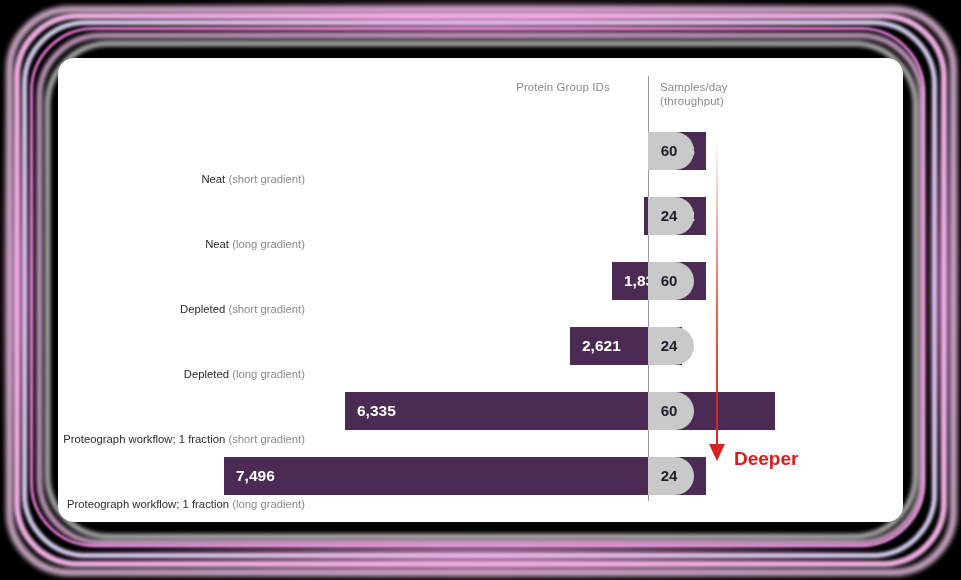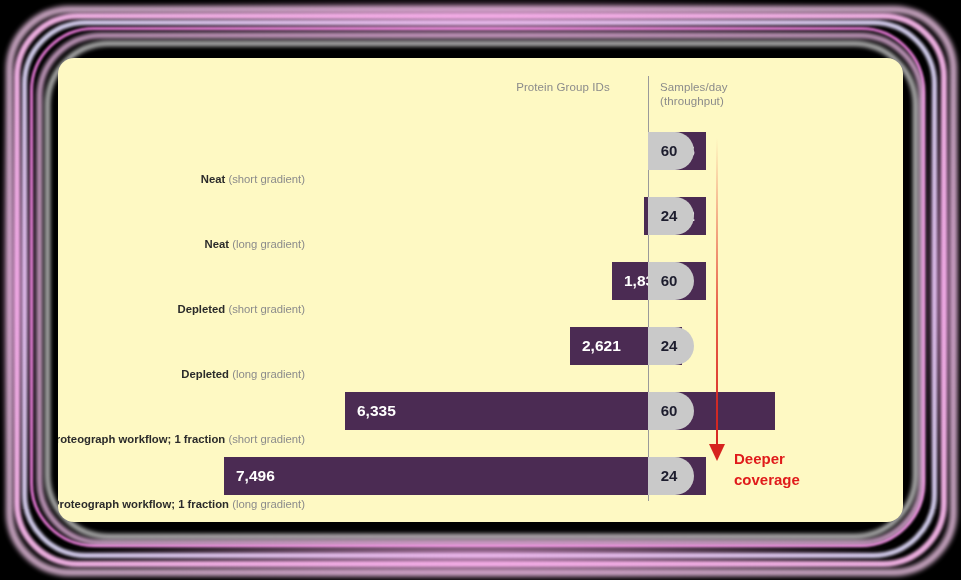--- a/index.html
+++ b/index.html
@@ -18,49 +18,49 @@
   .glowA{position:absolute;left:40px;top:0px;width:880px;height:34px;
          background:radial-gradient(ellipse at 50% 60%, rgba(248,170,235,.75), rgba(248,170,235,0) 70%);filter:blur(6px);}
   .glowB{position:absolute;left:40px;top:540px;width:880px;height:40px;
          background:radial-gradient(ellipse at 50% 40%, rgba(248,170,235,.8), rgba(248,170,235,0) 70%);filter:blur(6px);}
   .glowL{position:absolute;left:0px;top:40px;width:34px;height:500px;
          background:radial-gradient(ellipse at 60% 50%, rgba(240,160,232,.6), rgba(240,160,232,0) 70%);filter:blur(6px);}
   .glowR{position:absolute;left:927px;top:40px;width:34px;height:500px;
          background:radial-gradient(ellipse at 40% 50%, rgba(240,160,232,.6), rgba(240,160,232,0) 70%);filter:blur(6px);}
 
   
-  #card{position:absolute;left:58px;top:58px;width:845px;height:464px;background:#fef9c3;border-radius:16px;overflow:hidden;}
+  #card{position:absolute;left:58px;top:58px;width:845px;height:464px;background:#ffffff;border-radius:16px;overflow:hidden;}
 
   
   .hdr{position:absolute;color:#8b8b8b;font-size:11.5px;line-height:14px;text-align:center;letter-spacing:.1px;}
   #hdr-left{left:420px;top:22px;width:170px;}
   #hdr-right{left:602px;top:22px;width:100px;text-align:left;}
 
   
   #vdiv{position:absolute;left:590px;top:18px;width:1px;height:425px;background:#9a9a9a;}
 
   
   .row{position:absolute;left:0;top:0;width:845px;height:56px;}
   .bar{position:absolute;height:38px;background:#4b2b53;top:0;}
   .bar .val{position:absolute;left:12px;top:0;height:38px;line-height:38px;color:#fff;font-size:15.5px;font-weight:bold;white-space:nowrap;}
   .bar .val.right{left:auto;right:11px;}
   .pill{position:absolute;left:590px;top:0;width:46px;height:38px;background:#c9c9c9;border-radius:0 19px 19px 0;}
   .pill span{position:absolute;left:0;top:0;width:42px;height:22px;line-height:38px;text-align:center;
              color:#1d1d2e;font-size:15px;font-weight:bold;}
   .cap{position:absolute;top:40px;right:591px;padding-right:7px;font-size:11.3px;line-height:15px;white-space:nowrap;}
-  .cap b{color:#2b2b2b;font-weight:bold;}
+  .cap b{color:#2b2b2b;font-weight:normal;}
   .cap i{color:#8b8b8b;font-style:normal;}
 
   
   #arrow{position:absolute;left:648px;top:80px;width:22px;height:330px;}
   #arrow .shaft{position:absolute;left:10px;top:0;width:2px;height:312px;
                 background:linear-gradient(to bottom,rgba(237,104,80,0) 0%,rgba(233,97,74,.35) 18%,rgba(226,61,45,.8) 55%,#d6231f 100%);}
   #arrow .head{position:absolute;left:3px;top:306px;width:0;height:0;
                border-left:8px solid transparent;border-right:8px solid transparent;border-top:17px solid #d6231f;}
-  #deeper{position:absolute;left:676px;top:390px;width:120px;color:#e01b1b;font-size:15px;line-height:21px;font-weight:bold;}
+  #deeper{position:absolute;left:676px;top:390px;width:120px;color:#e01b1b;font-size:19px;line-height:21px;font-weight:bold;}
 </style>
 </head>
 <body>
 
 <div id="stage">
 
   <div class="ribbon r1"></div>
   <div class="ribbon r2"></div>
   <div class="ribbon r3"></div>
   <div class="ribbon r4"></div>
@@ -141,17 +141,16 @@
         </div>
       </div>
 
     <div id="arrow">
       <div class="shaft"></div>
       <div class="head"></div>
     </div>
 
     <div id="deeper">
       <div>Deeper</div>
-      <div>coverage</div>
     </div>
 
   </div>
 </div>
 
 </body></html>

